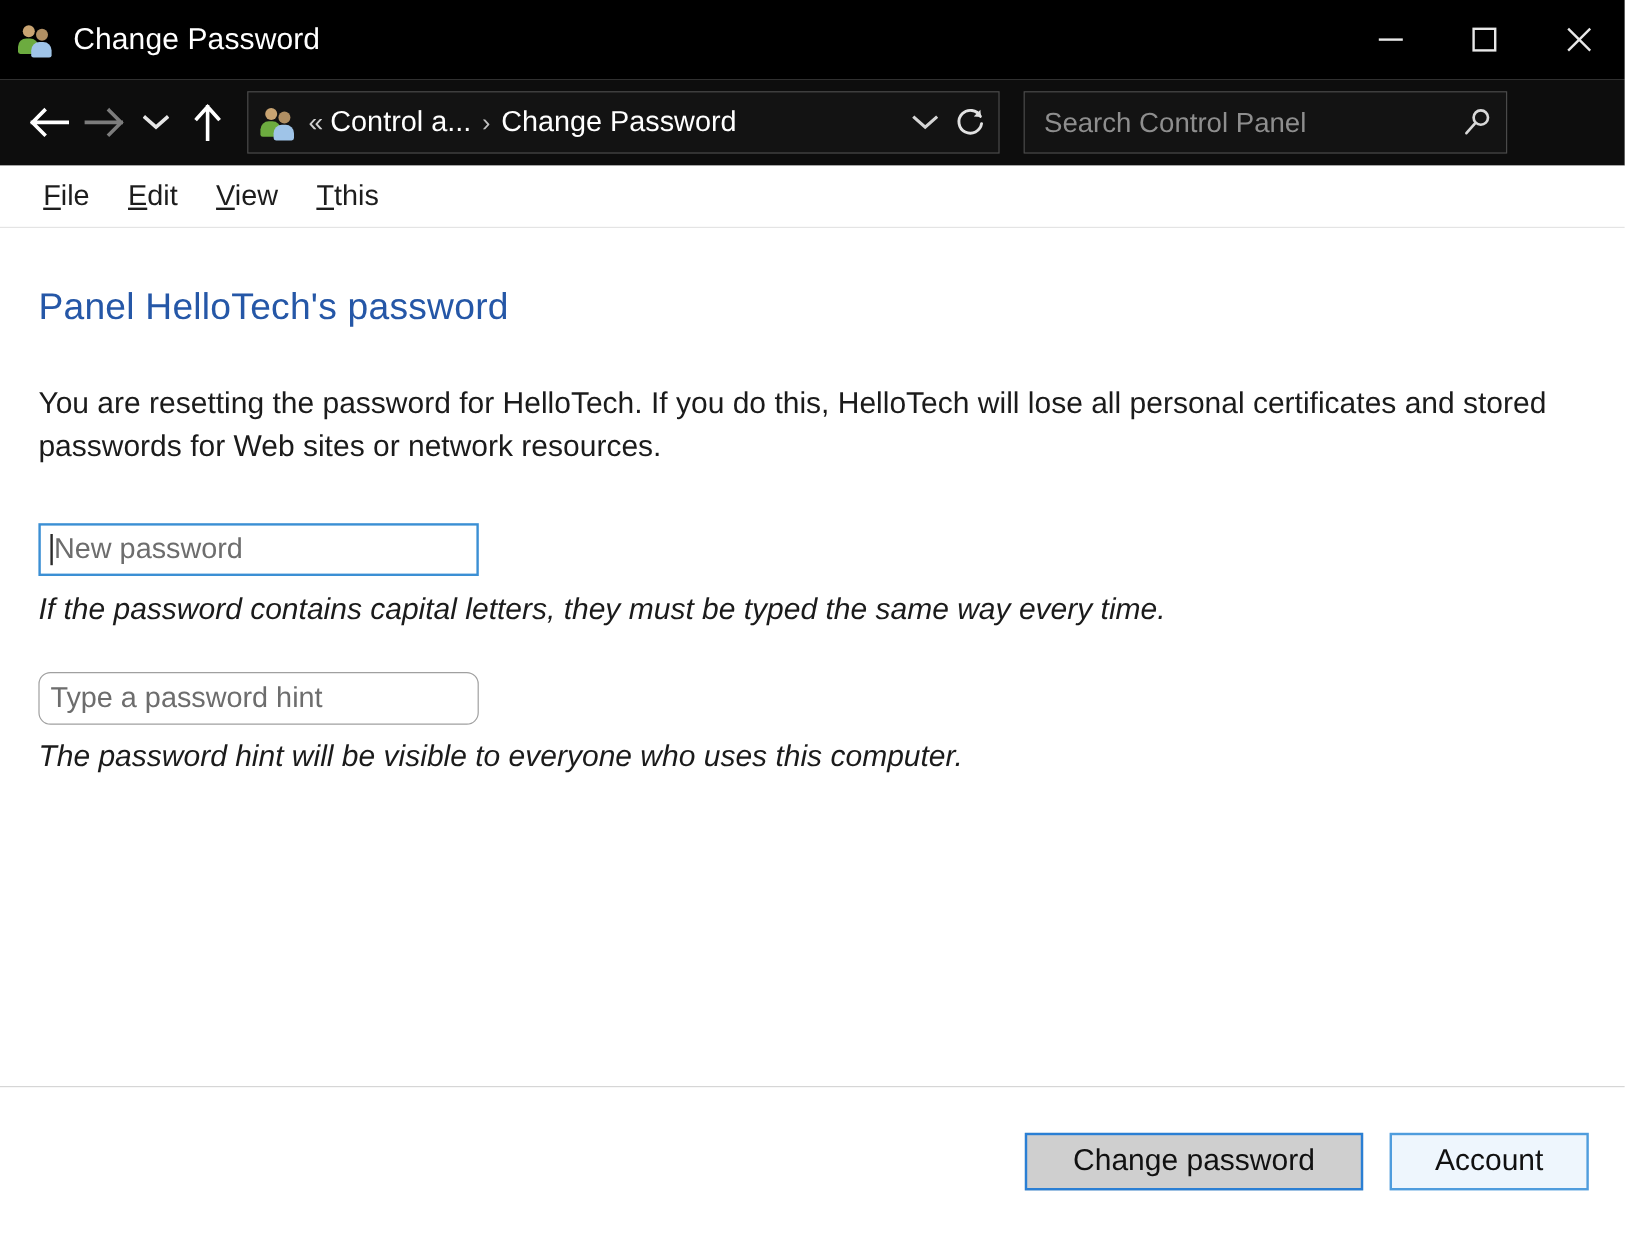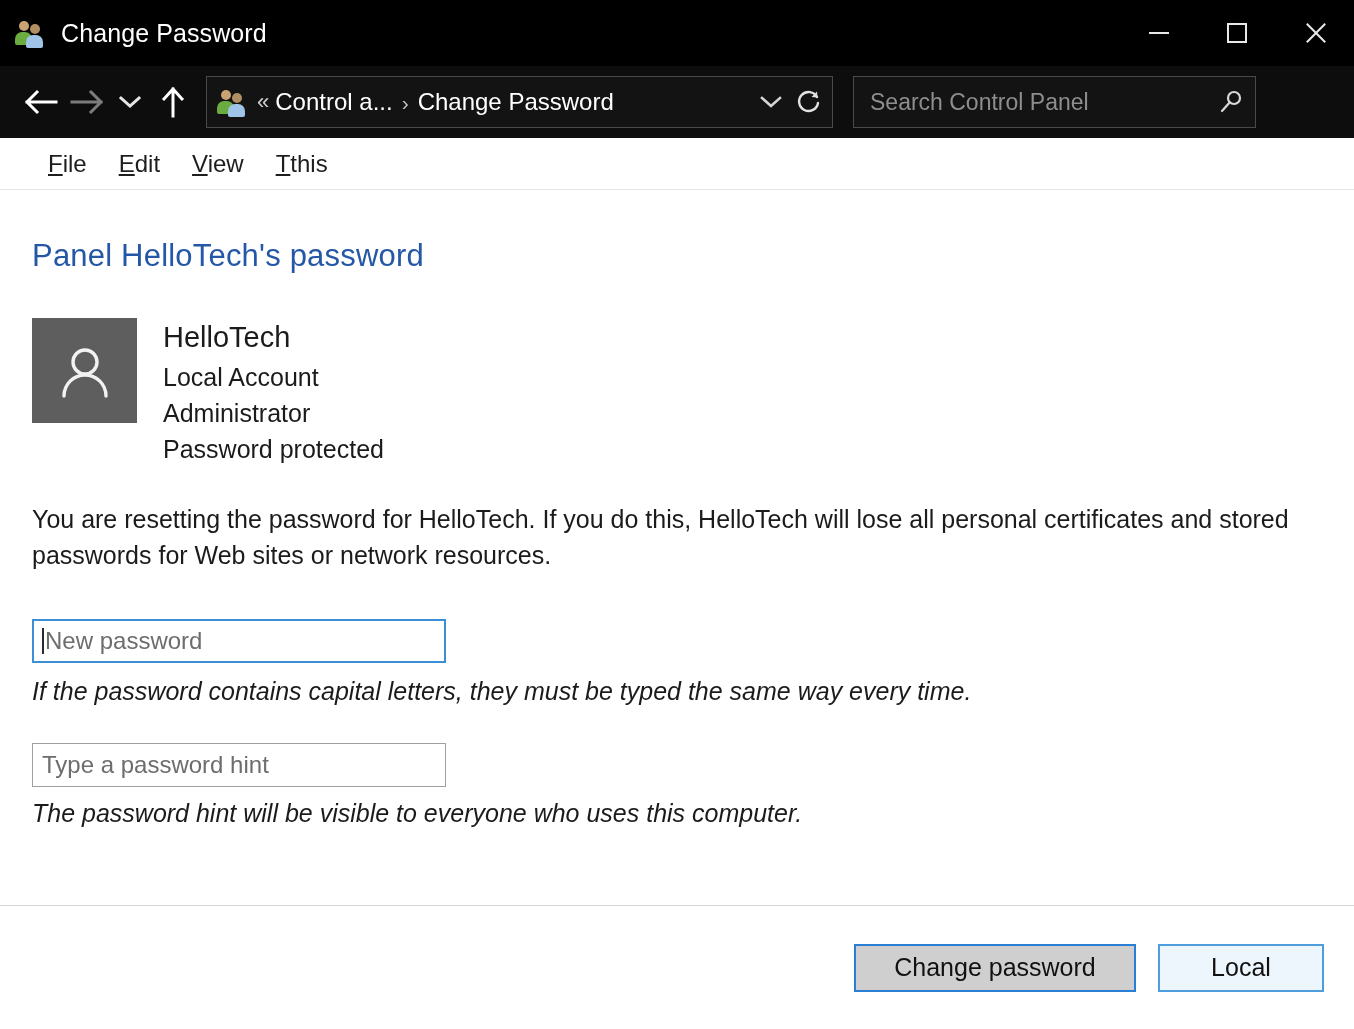--- a/index.html
+++ b/index.html
@@ -168,21 +168,21 @@
   .search-input::placeholder { color: #8e8e8e; opacity: 1; }
   .search-icon { color: #d8d8d8; display: flex; align-items: center; }
 
   
   .menubar {
     height: 52px;
     background: #ffffff;
     border-bottom: 1px solid #e4e4e4;
     display: flex;
     align-items: center;
-    padding-left: 32px;
+    padding-left: 20px;
     flex: 0 0 52px;
   }
   .menu-item {
     font-size: 24px;
     color: #1d1d1d;
     padding: 0 16px;
     white-space: nowrap;
   }
   .menu-item .acc { text-decoration: underline; }
 
@@ -226,21 +226,21 @@
 
   .warning-text {
     font-size: 25px;
     color: #1b1b1b;
     line-height: 1.44;
     max-width: 1276px;
     margin: 0 0 46px 0;
   }
 
   .field {
-    width: 414px;
+    width: 367px;
     height: 44px;
     border: 1px solid #a0a0a0;
     background: #ffffff;
     display: flex;
     align-items: center;
     padding: 0 9px;
     margin-bottom: 12px;
   }
   .field.focused {
     border: 2px solid #3b8fd4;
@@ -262,21 +262,21 @@
 
   .helper-text {
     font-size: 25px;
     color: #1b1b1b;
     margin: 10px 0 34px 0;
     line-height: 1.35;
     font-style: italic;
   }
   .helper-text.last { margin-bottom: 0; }
 
-  .hint-field { margin-top: 16px; margin-bottom: 0; }
+  .hint-field { margin-top: 16px; margin-bottom: 0; border-radius: 10px; }
 
   
   .footer {
     flex: 0 0 124px;
     border-top: 1px solid #d6d6d6;
     background: #ffffff;
     display: flex;
     align-items: center;
     justify-content: flex-end;
     padding-right: 30px;
@@ -398,50 +398,36 @@
     <div class="menu-item"><span class="acc">F</span><span>ile</span></div>
     <div class="menu-item"><span class="acc">E</span><span>dit</span></div>
     <div class="menu-item"><span class="acc">V</span><span>iew</span></div>
     <div class="menu-item"><span class="acc">T</span><span>this</span></div>
   </div>
 
   <div class="content">
 
     <h1 class="page-title">Panel HelloTech's password</h1>
 
-    <div class="account-block">
-      <div class="avatar">
-        <svg width="62" height="62" viewBox="0 0 62 62">
-          <circle cx="31" cy="22" r="12" stroke="#f2f2f2" stroke-width="3.4" fill="none"></circle>
-          <path d="M10 56 A21 21 0 0 1 52 56" stroke="#f2f2f2" stroke-width="3.4" fill="none" stroke-linecap="round"></path>
-        </svg>
-      </div>
-      <div class="account-info">
-        <div class="acct-name">HelloTech</div>
-        <div class="acct-line">Local Account</div>
-        <div class="acct-line">Administrator</div>
-        <div class="acct-line">Password protected</div>
-      </div>
-    </div>
 
     <p class="warning-text">You are resetting the password for HelloTech.  If you do this, HelloTech will lose all personal certificates and stored passwords for Web sites or network resources.</p>
 
     <div class="field focused">
       <span class="caret"></span>
       <input type="text" placeholder="New password" style="">
     </div>
 
 
     <p class="helper-text">If the password contains capital letters, they must be typed the same way every time.</p>
 
     <div class="field hint-field">
       <input type="text" placeholder="Type a password hint" style="">
     </div>
 
     <p class="helper-text last">The password hint will be visible to everyone who uses this computer.</p>
   </div>
 
   <div class="footer">
     <div class="btn btn-default">Change password</div>
-    <div class="btn btn-secondary">Local</div>
+    <div class="btn btn-secondary">Account</div>
   </div>
 
 </div>
 
 </body></html>

